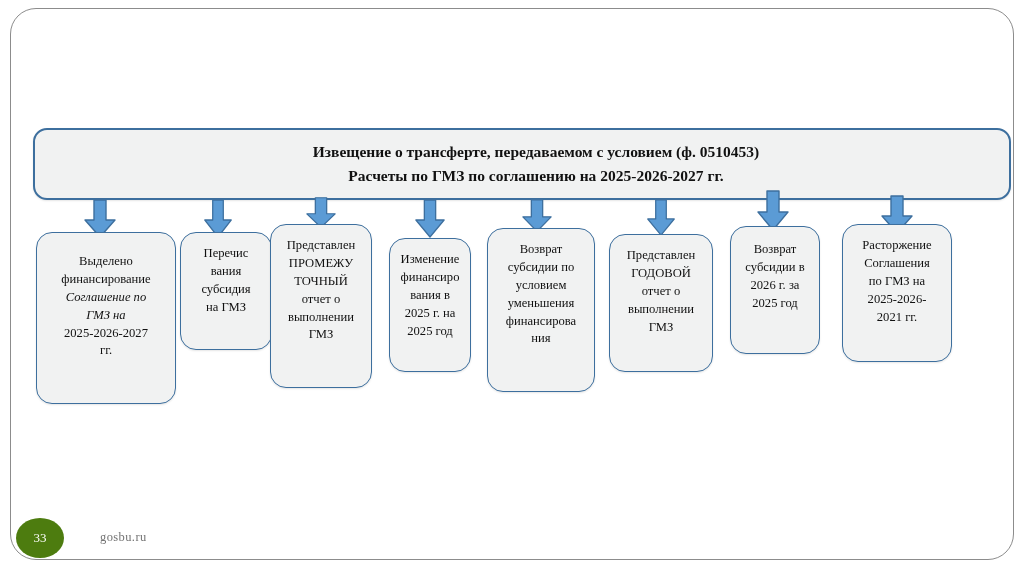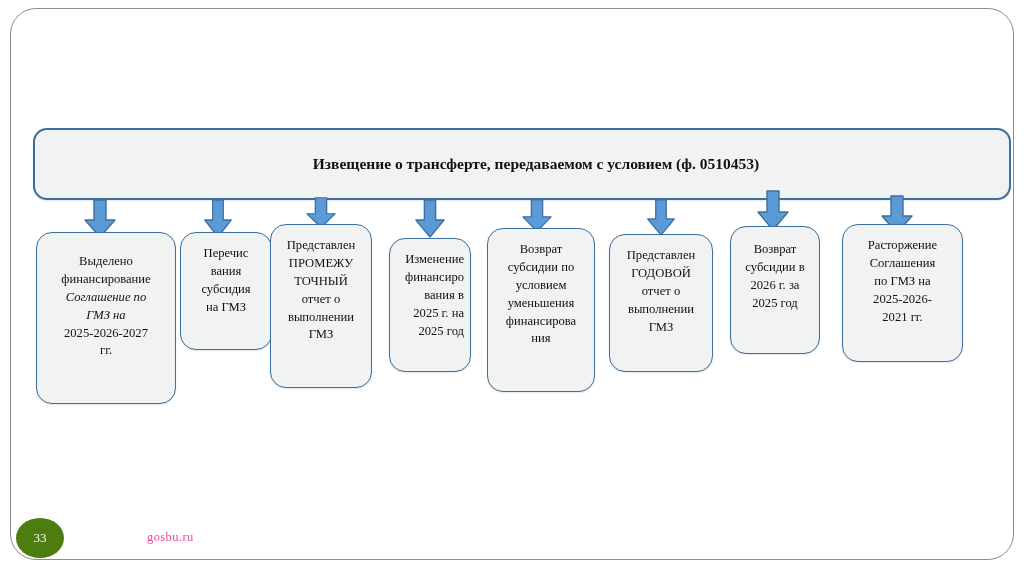--- a/index.html
+++ b/index.html
@@ -108,34 +108,34 @@
     font-family: "Liberation Serif", serif;
     font-size: 13px;
     color: #ffffff;
   }
   .footer-site {
     position: absolute;
     left: 100px;
     top: 530px;
     font-family: "Liberation Serif", serif;
     font-size: 12.5px;
-    color: #ec4899;
+    color: #737373;
     letter-spacing: 0.4px;
-    margin-left: 47px;
   }
 </style>
 </head>
 <body>
 
 <div class="slide">
 
   <div class="slide-frame"></div>
 
   <div class="header-box">
     <div class="header-line">Извещение о трансферте, передаваемом с условием (ф. 0510453)</div>
+    <div class="header-line">Расчеты по ГМЗ по соглашению на 2025-2026-2027 гг.</div>
   </div>
 
   <div id="arrows-layer">
       <div class="arrow" style="left: 83px; top: 199px; width: 34px; height: 40px;">
         <svg viewBox="0 0 34 40" preserveAspectRatio="none">
           <polygon points="11,1 23,1 23,21 32,21 17,38 2,21 11,21" fill="#5b9bd5" stroke="#3d6f9e" stroke-width="1.4" stroke-linejoin="round"></polygon>
         </svg>
       </div>
       <div class="arrow" style="left: 203px; top: 199px; width: 30px; height: 40px;">
         <svg viewBox="0 0 34 40" preserveAspectRatio="none">
@@ -197,21 +197,21 @@
         <div class="ptext" style="padding-top: 12px;">
           <div>Представлен</div>
           <div>ПРОМЕЖУ</div>
           <div>ТОЧНЫЙ</div>
           <div>отчет о</div>
           <div>выполнении</div>
           <div>ГМЗ</div>
         </div>
       </div>
       <div class="pbox" style="left: 389px; top: 238px; width: 82px; height: 134px;">
-        <div class="ptext" style="padding-top: 12px; text-align: right;">
+        <div class="ptext" style="padding-top: 12px;">
           <div>Изменение</div>
           <div>финансиро</div>
           <div>вания в</div>
           <div>2025 г. на</div>
           <div>2025 год</div>
         </div>
       </div>
       <div class="pbox" style="left: 487px; top: 228px; width: 108px; height: 164px;">
         <div class="ptext" style="padding-top: 12px;">
           <div>Возврат</div>
@@ -232,21 +232,21 @@
         </div>
       </div>
       <div class="pbox" style="left: 730px; top: 226px; width: 90px; height: 128px;">
         <div class="ptext" style="padding-top: 14px;">
           <div>Возврат</div>
           <div>субсидии в</div>
           <div>2026 г. за</div>
           <div>2025 год</div>
         </div>
       </div>
-      <div class="pbox" style="left: 842px; top: 224px; width: 121px; height: 138px;">
+      <div class="pbox" style="left: 842px; top: 224px; width: 110px; height: 138px;">
         <div class="ptext" style="padding-top: 12px;">
           <div>Расторжение</div>
           <div>Соглашения</div>
           <div>по ГМЗ на</div>
           <div>2025-2026-</div>
           <div>2021 гг.</div>
         </div>
       </div>
     </div>
 

